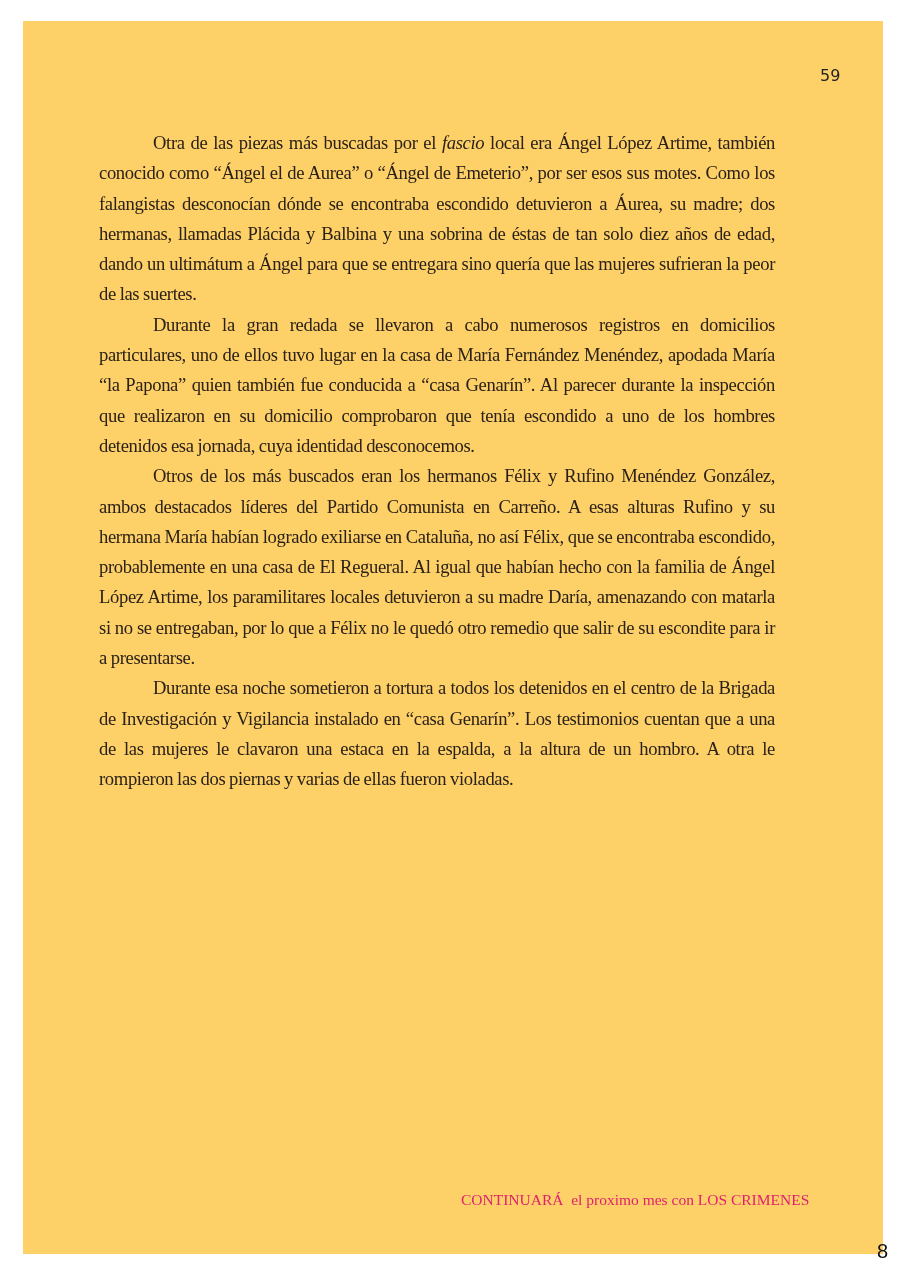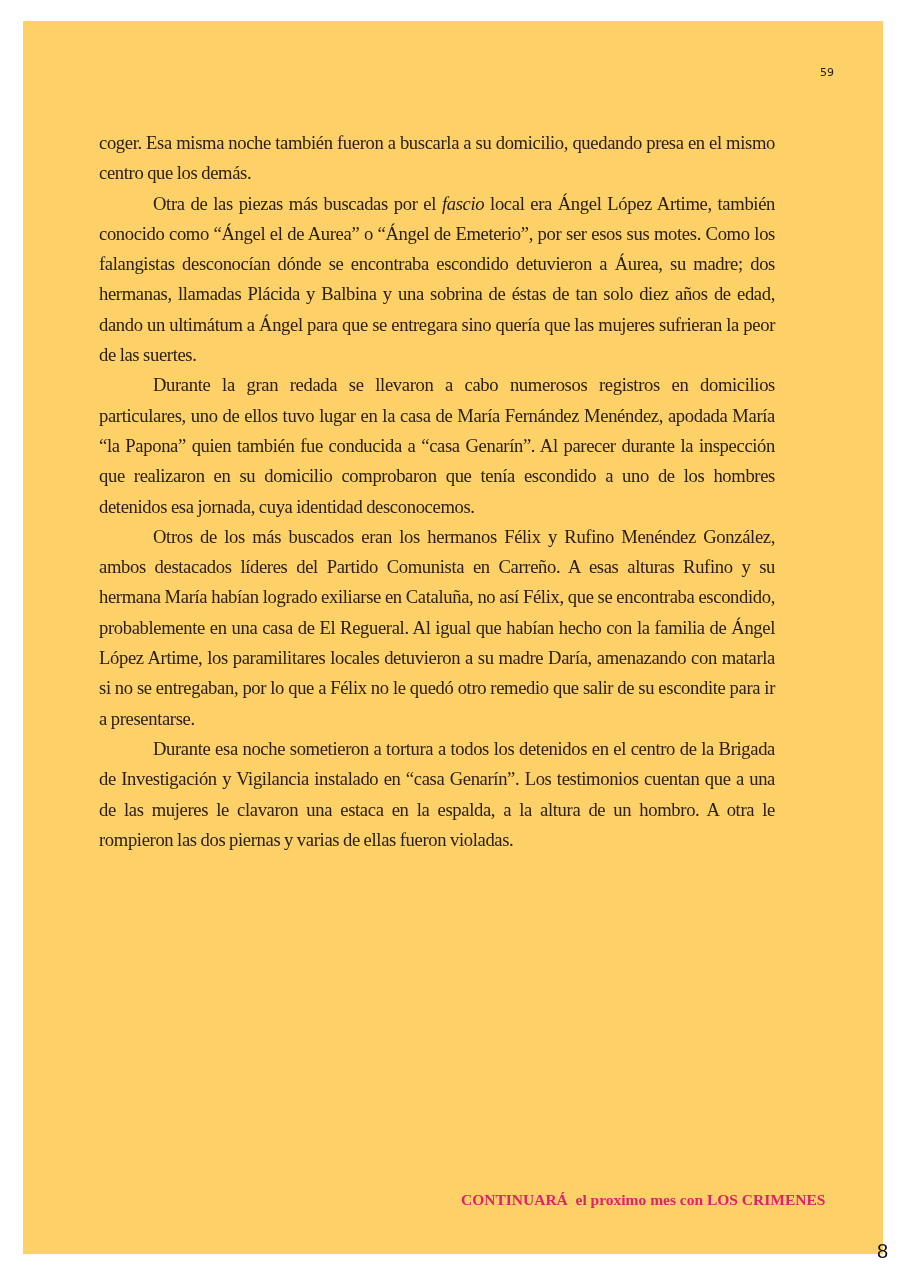--- a/index.html
+++ b/index.html
@@ -6,21 +6,21 @@
   body {
     width:906px; height:1280px; background:#ffffff; position:relative; overflow:hidden;
     font-family:"Liberation Serif","DejaVu Serif",serif;
   }
   .page {
     position:absolute; left:23px; top:21px; width:860px; height:1233px;
     background:#fdd068;
   }
   .page-number {
     position:absolute; left:797px; top:45px; font-family:"DejaVu Sans",sans-serif;
-    font-size:11px; color:#222;
+    font-size:16px; color:#222;
   }
   .body-text {
     position:absolute; left:76px; top:107px; width:676px;
     font-size:18.6px; line-height:30.3px; color:#2b2118;
     text-align:justify; letter-spacing:-0.35px; word-spacing:-0.5px;
   }
   .body-text p { margin:0; }
   .body-text p.indent { text-indent:54px; }
   .continue-note {
     position:absolute; left:438px; top:1168px; width:420px;
@@ -32,25 +32,24 @@
   }
   em { }
 </style>
 </head>
 <body>
 
 <div class="page">
   <div class="page-number">59</div>
 
   <div class="body-text">
-    <p>coger. Esa misma noche también fueron a buscarla a su domicilio, quedando presa en el mismo centro que los demás.</p>
     <p class="indent"><span>Otra de las piezas más buscadas por el </span><em>fascio</em><span> local era Ángel López Artime, también conocido como “Ángel el de Aurea” o “Ángel de Emeterio”, por ser esos sus motes. Como los falangistas desconocían dónde se encontraba escondido detuvieron a Áurea, su madre; dos hermanas, llamadas Plácida y Balbina y una sobrina de éstas de tan solo diez años de edad, dando un ultimátum a Ángel para que se entregara sino quería que las mujeres sufrieran la peor de las suertes.</span></p>
     <p class="indent">Durante la gran redada se llevaron a cabo numerosos registros en domicilios particulares, uno de ellos tuvo lugar en la casa de María Fernández Menéndez, apodada María “la Papona” quien también fue conducida a “casa Genarín”. Al parecer durante la inspección que realizaron en su domicilio comprobaron que tenía escondido a uno de los hombres detenidos esa jornada, cuya identidad desconocemos.</p>
     <p class="indent">Otros de los más buscados eran los hermanos Félix y Rufino Menéndez González, ambos destacados líderes del Partido Comunista en Carreño. A esas alturas Rufino y su hermana María habían logrado exiliarse en Cataluña, no así Félix, que se encontraba escondido, probablemente en una casa de El Regueral. Al igual que habían hecho con la familia de Ángel López Artime, los paramilitares locales detuvieron a su madre Daría, amenazando con matarla si no se entregaban, por lo que a Félix no le quedó otro remedio que salir de su escondite para ir a presentarse.</p>
     <p class="indent">Durante esa noche sometieron a tortura a todos los detenidos en el centro de la Brigada de Investigación y Vigilancia instalado en “casa Genarín”. Los testimonios cuentan que a una de las mujeres le clavaron una estaca en la espalda, a la altura de un hombro. A otra le rompieron las dos piernas y varias de ellas fueron violadas.</p>
   </div>
 
   <div class="continue-note">
-    <div style="white-space:pre;font-weight:bold;">CONTINUARÁ  el proximo mes con LOS CRIMENES</div>
+    <div style="white-space:pre;">CONTINUARÁ  el proximo mes con LOS CRIMENES</div>
   </div>
 </div>
 
 <div class="sheet-number">8</div>
 
 </body></html>

